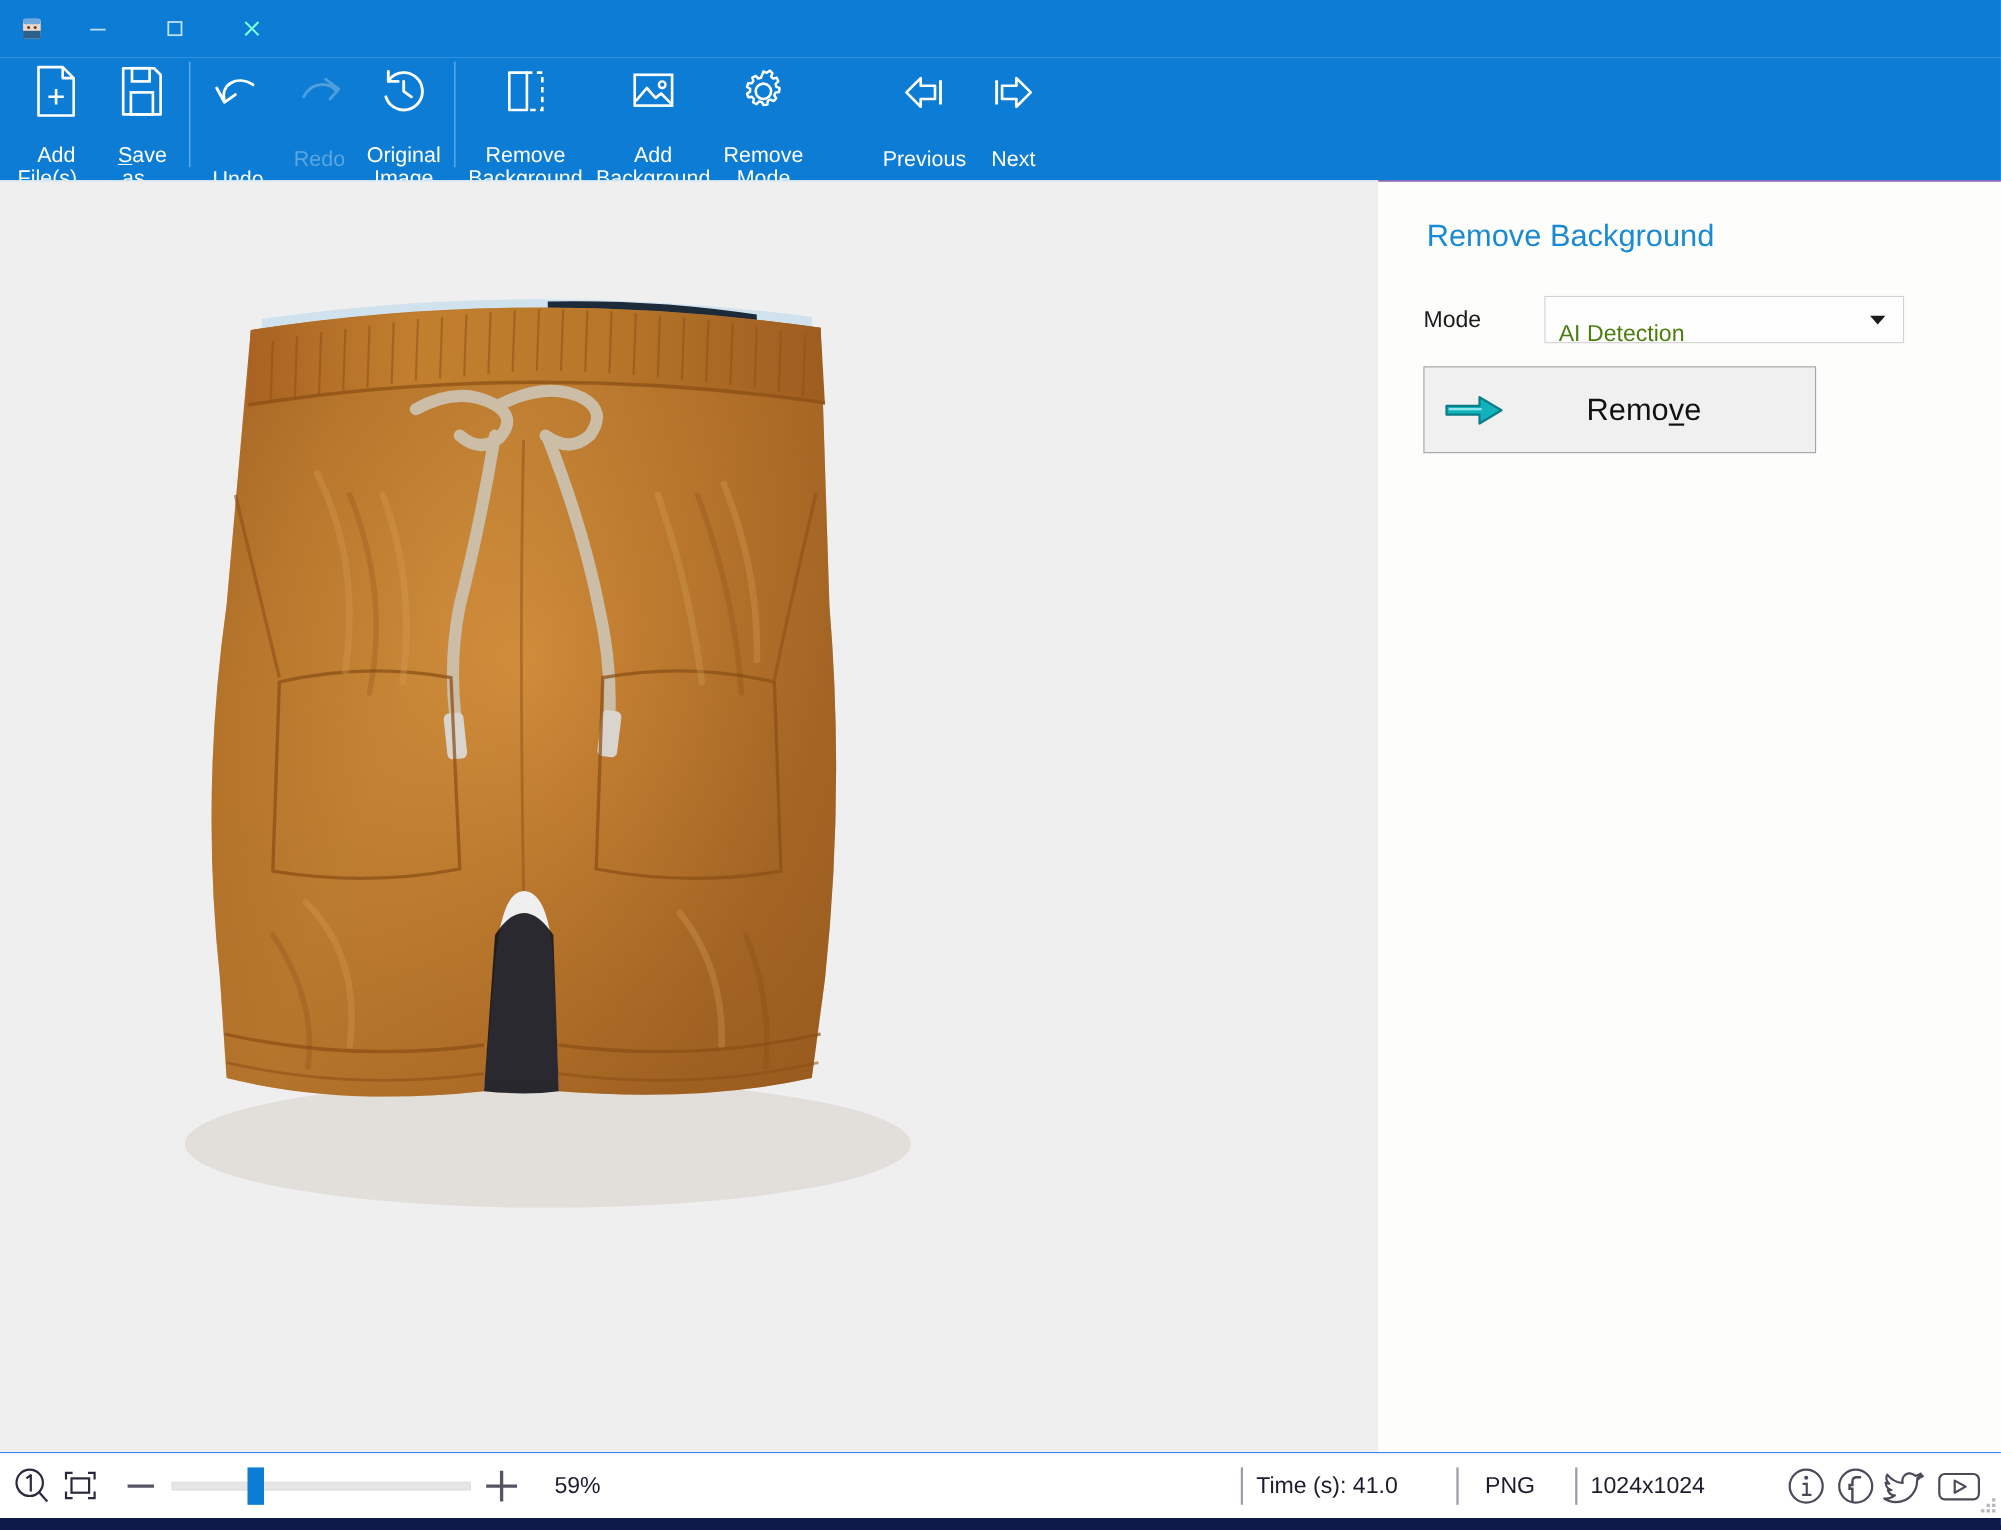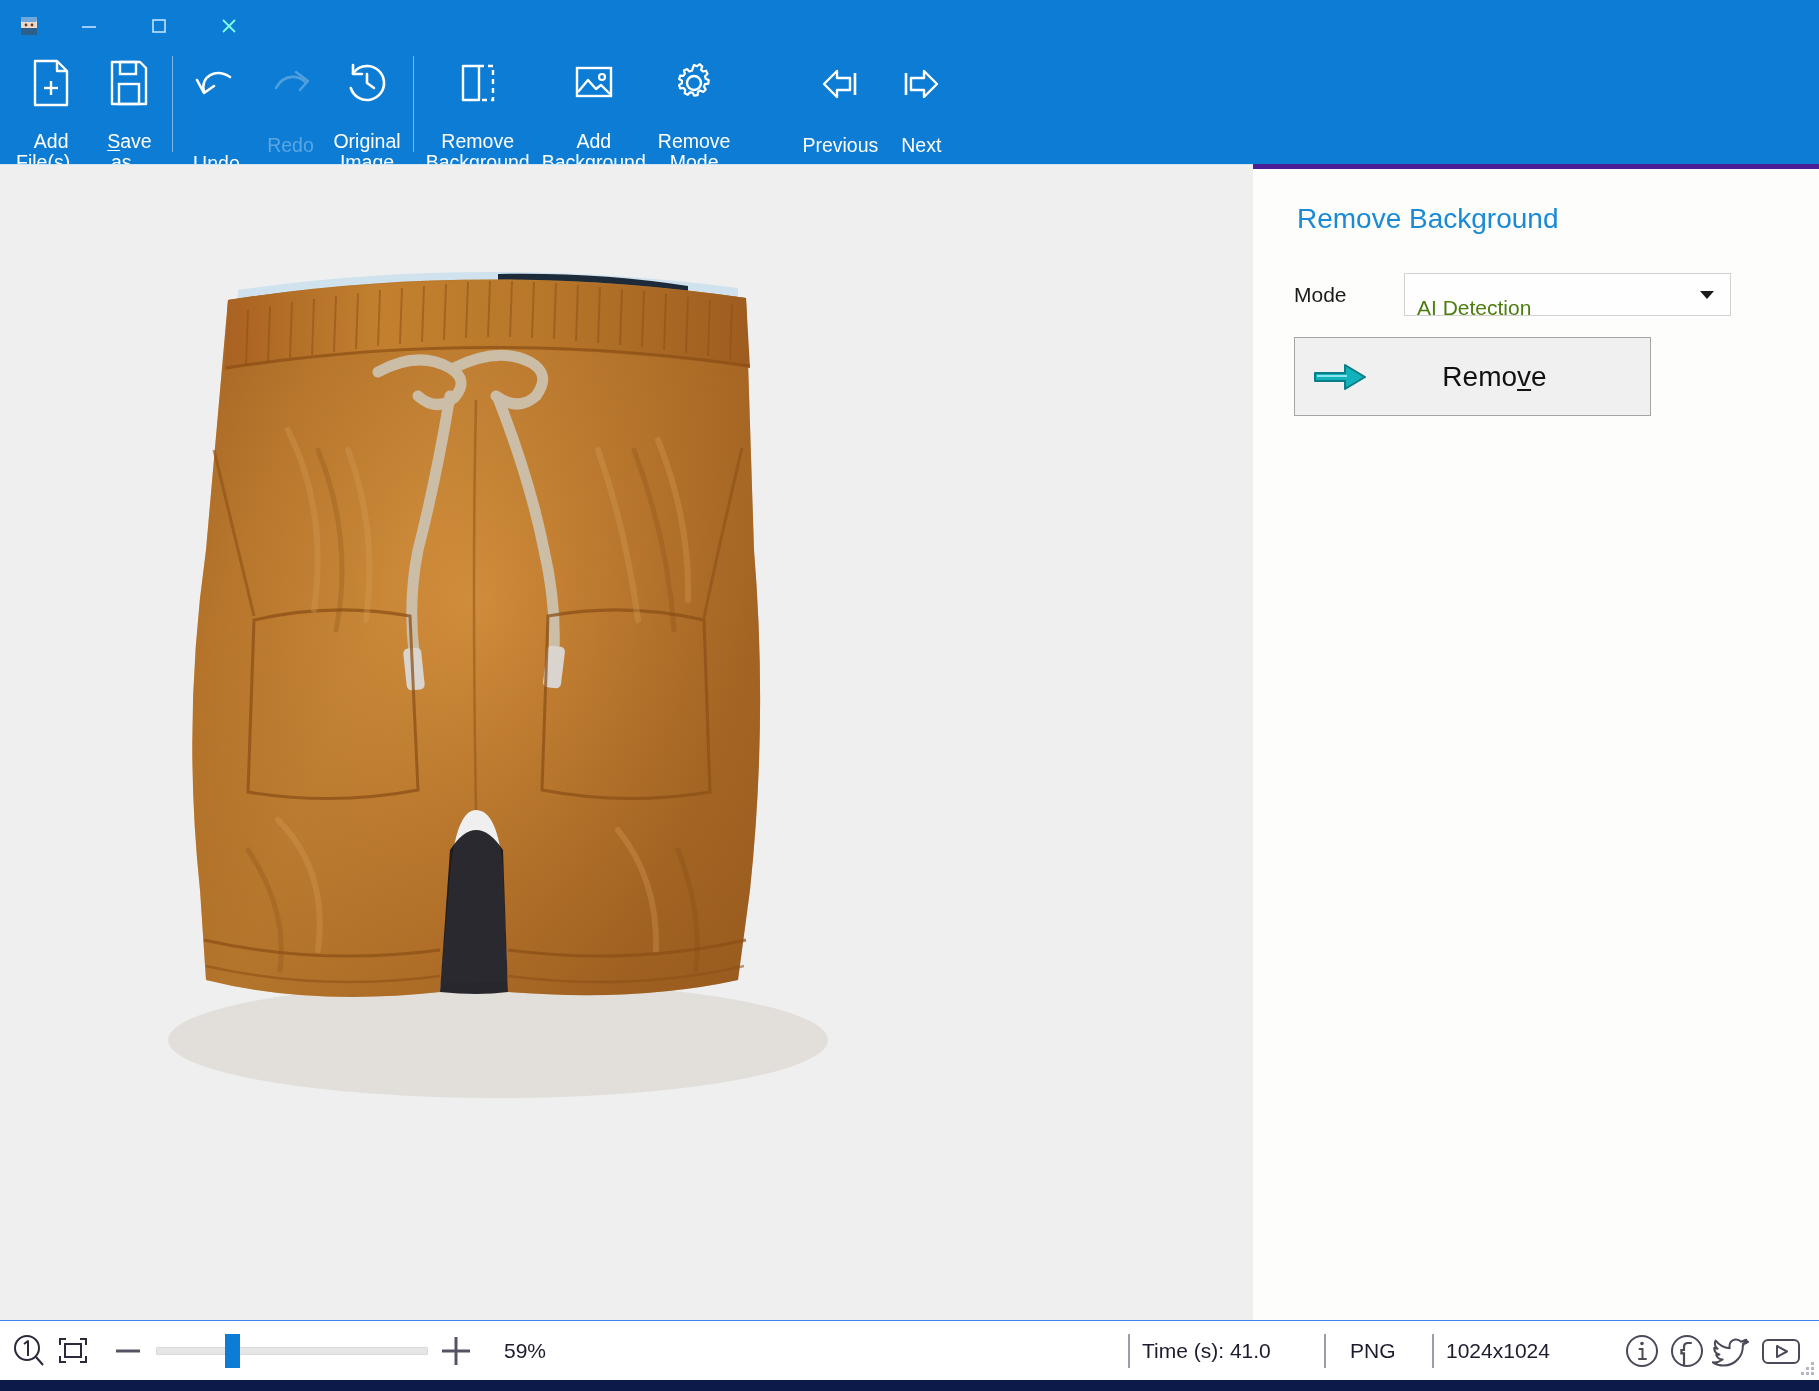--- a/index.html
+++ b/index.html
@@ -105,21 +105,21 @@
     overflow: hidden;
     flex: 0 0 auto;
     border-top: 1px solid #cfe6f7;
   }
   .shorts { position: absolute; left: 78px; top: 85px; width: 810px; height: 865px; }
 
   .sidepanel {
     flex: 1 1 auto;
     background: #fdfdfb;
     padding: 34px 4px 0 0;
-    border-top: 5px solid #4c1d95;
+    border-top: 1px solid #4c1d95;
     position: relative;
   }
   .panel-title {
     color: #1a8ad4;
     font-size: 28px;
     margin-left: 44px;
     margin-bottom: 38px;
     white-space: nowrap;
   }
   .mode-row { display: flex; align-items: center; margin-left: 41px; }

